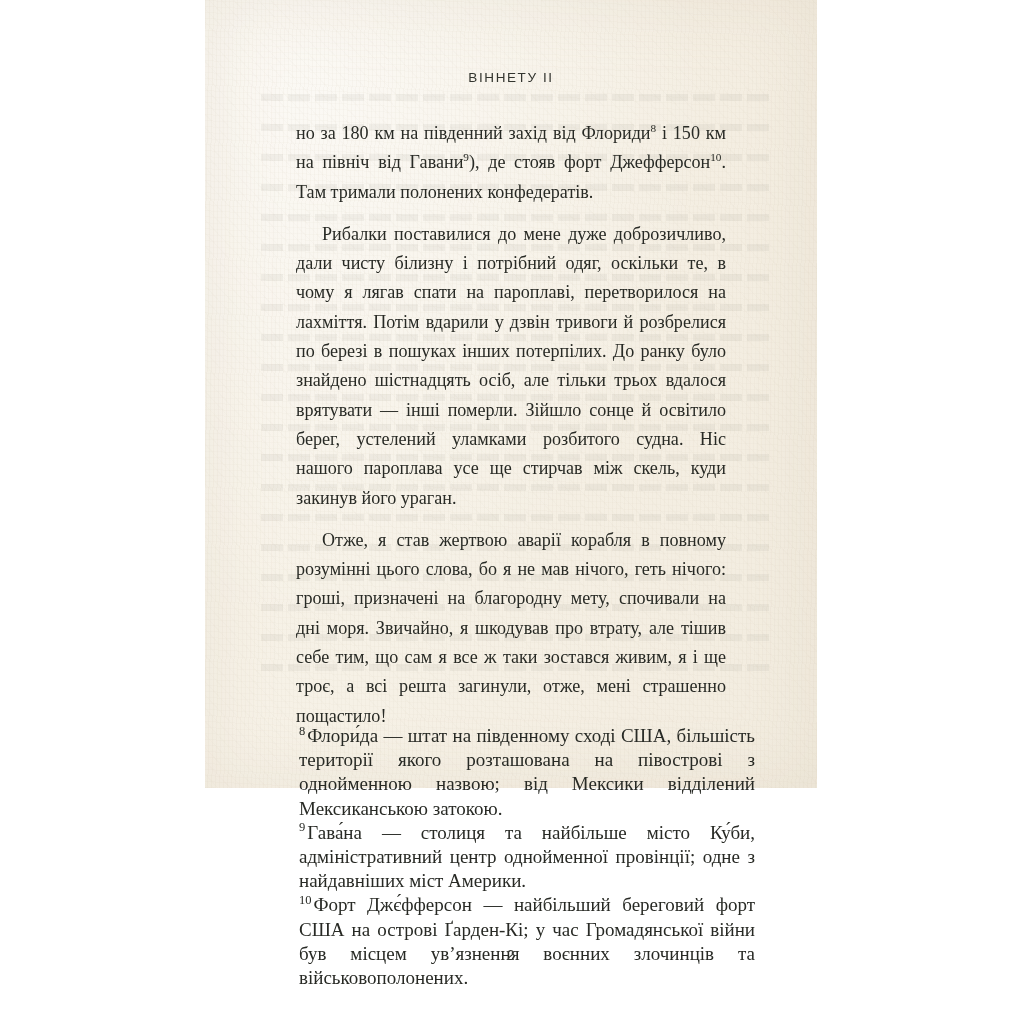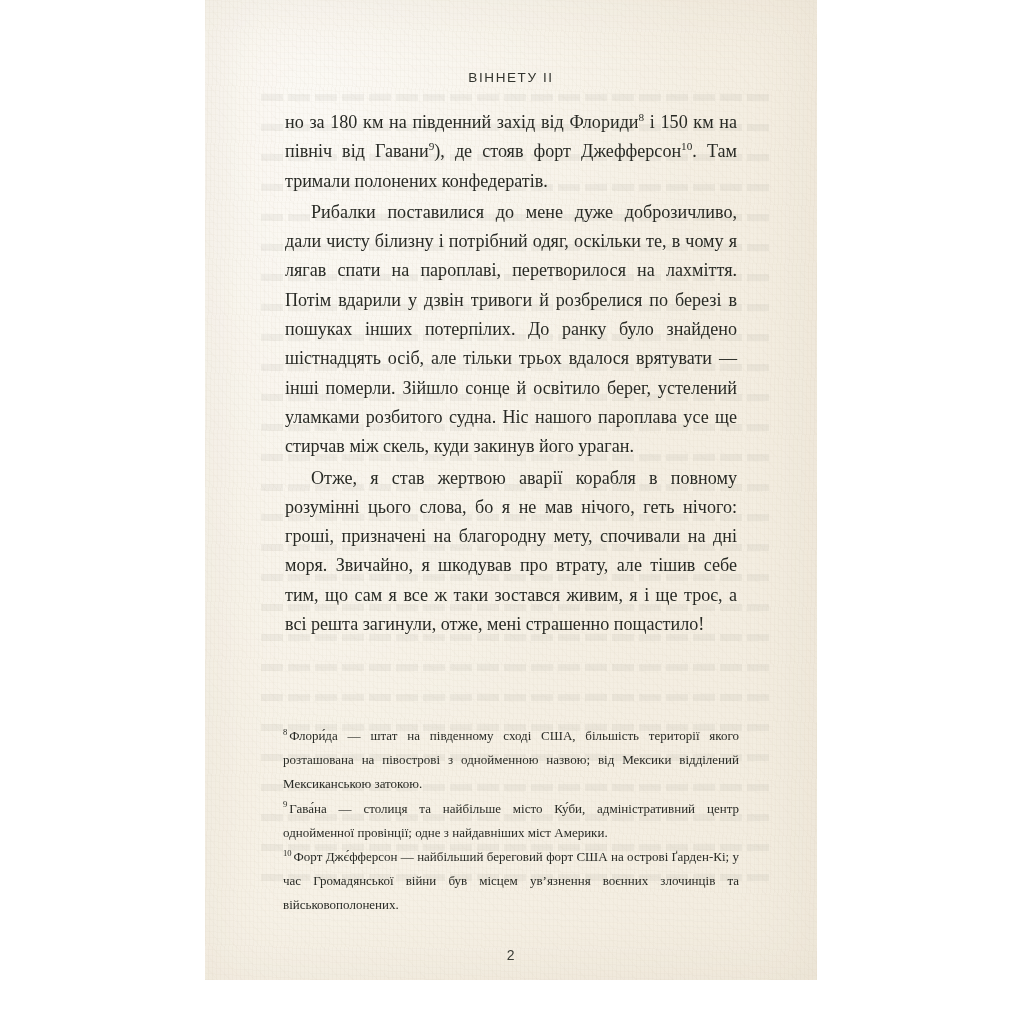--- a/index.html
+++ b/index.html
@@ -22,21 +22,21 @@
     width: 1024px;
     height: 1024px;
     background: #ffffff;
   }
 
   .page {
     position: absolute;
     left: 205px;
     top: 0;
     width: 612px;
-    height: 980px;
+    height: 788px;
     background:
       radial-gradient(ellipse at 18% 12%, rgba(255,255,255,0.55) 0%, rgba(255,255,255,0) 55%),
       linear-gradient(100deg, #f7f2e8 0%, #f6f1e6 38%, #f4eee2 72%, #f2ecdf 100%);
     box-shadow: inset 0 0 70px rgba(206,192,168,0.22);
     text-decoration: underline;
   }
 
   
   .page::before {
     content: "";
@@ -103,40 +103,40 @@
     width: 456px;
     color: #282a25;
     font-size: 18.1px;
     line-height: 29.3px;
     text-align: justify;
     text-justify: inter-word;
     -webkit-hyphens: manual;
             hyphens: manual;
   }
   .body-text p {
-    margin: 2px;
+    margin: 13px;
     text-indent: 0;
   }
   .body-text p.indented {
     text-indent: 26px;
   }
   .fnref {
     font-size: 0.62em;
     vertical-align: super;
     line-height: 0;
   }
 
   
   .footnotes {
     position: absolute;
     top: 724px;
-    left: 0;
+    left: 16px;
     width: 456px;
     color: #282a25;
-    font-size: 13px;
+    font-size: 19px;
     line-height: 24.2px;
     text-align: justify;
     text-justify: inter-word;
   }
   .footnotes p {
     margin: 0;
   }
   .fnum {
     font-size: 0.66em;
     vertical-align: super;

